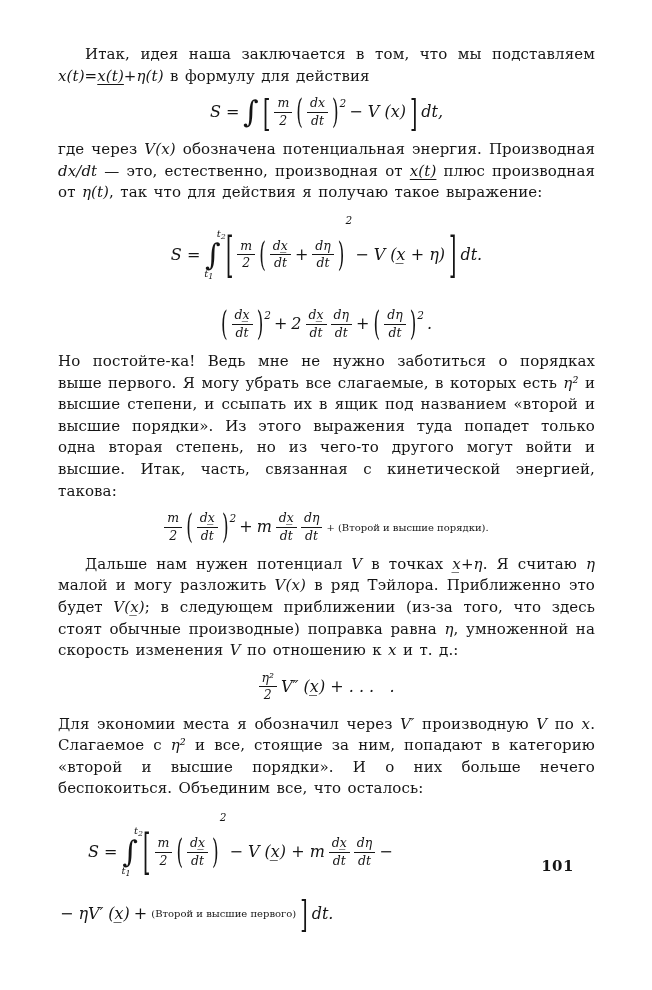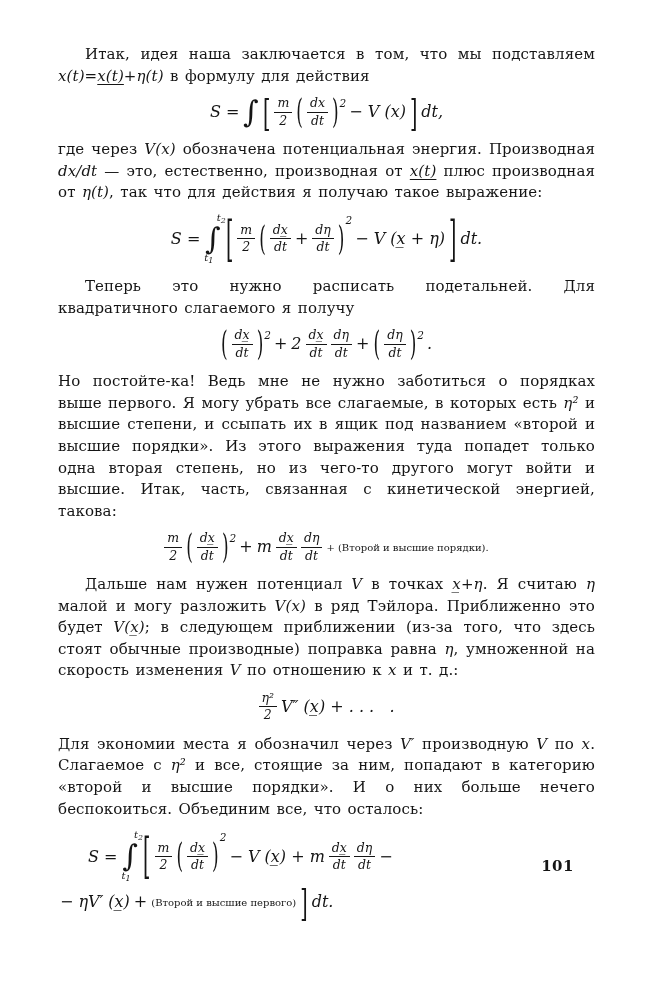--- a/index.html
+++ b/index.html
@@ -36,21 +36,21 @@
           font-size: 12.5px; line-height: 1.15; }
   .frac .num { padding: 0 3px 1px; border-bottom: 1px solid #151515; }
   .frac .den { padding: 1px 3px 0; }
   .sup { align-self: flex-start; font-size: 10.5px; margin: 2px 1px 0 -1px; font-style: italic; }
   .bp { display: inline-block; font-style: normal; font-size: 17px;
         transform: scaleY(1.95); font-weight: 300; }
   .bb { display: inline-block; font-style: normal; font-size: 19px;
         transform: scaleY(2.0); font-weight: 300; }
   .bb-tall { transform: scaleY(2.55); }
   .intgrl { display: inline-flex; flex-direction: column; align-items: center;
-            line-height: 1; margin: 0 3px; }
+            line-height: 1; margin: 16px 3px; }
   .intgrl .sign { font-style: normal; font-size: 30px; line-height: 0.95; }
   .sign-lone { font-style: normal; font-size: 30px; line-height: 1; }
   .lim { font-size: 10px; font-style: italic; }
   .lim sub { font-size: 8px; vertical-align: -2px; }
   .lim-top { align-self: flex-end; margin-right: -5px; }
   .lim-bot { align-self: flex-start; margin-left: -1px; }
 
   
   .f6 { margin: 10px 0 4px; }
   .f6 .fx { display: flex; justify-content: flex-start; }
@@ -117,21 +117,20 @@
           <span class="den">dt</span>
         </span>
       <span class="bp">)</span>
       <span class="sup">2</span>
       <span class="tok">− V (x̲ + η)</span>
       <span class="bb bb-tall">]</span>
       <span class="tok">dt.</span>
     </div>
   </div>
 
-  <p class="para indent"><span class="seg-t">Теперь это нужно расписать подетальней. Для квадратичного слагаемого я получу</span></p>
 
   <div class="fwrap">
     <div class="fx">
       <span class="bp">(</span>
       <span class="frac">
           <span class="num">dx̲</span>
           <span class="den">dt</span>
         </span>
       <span class="bp">)</span>
       <span class="sup">2</span>

